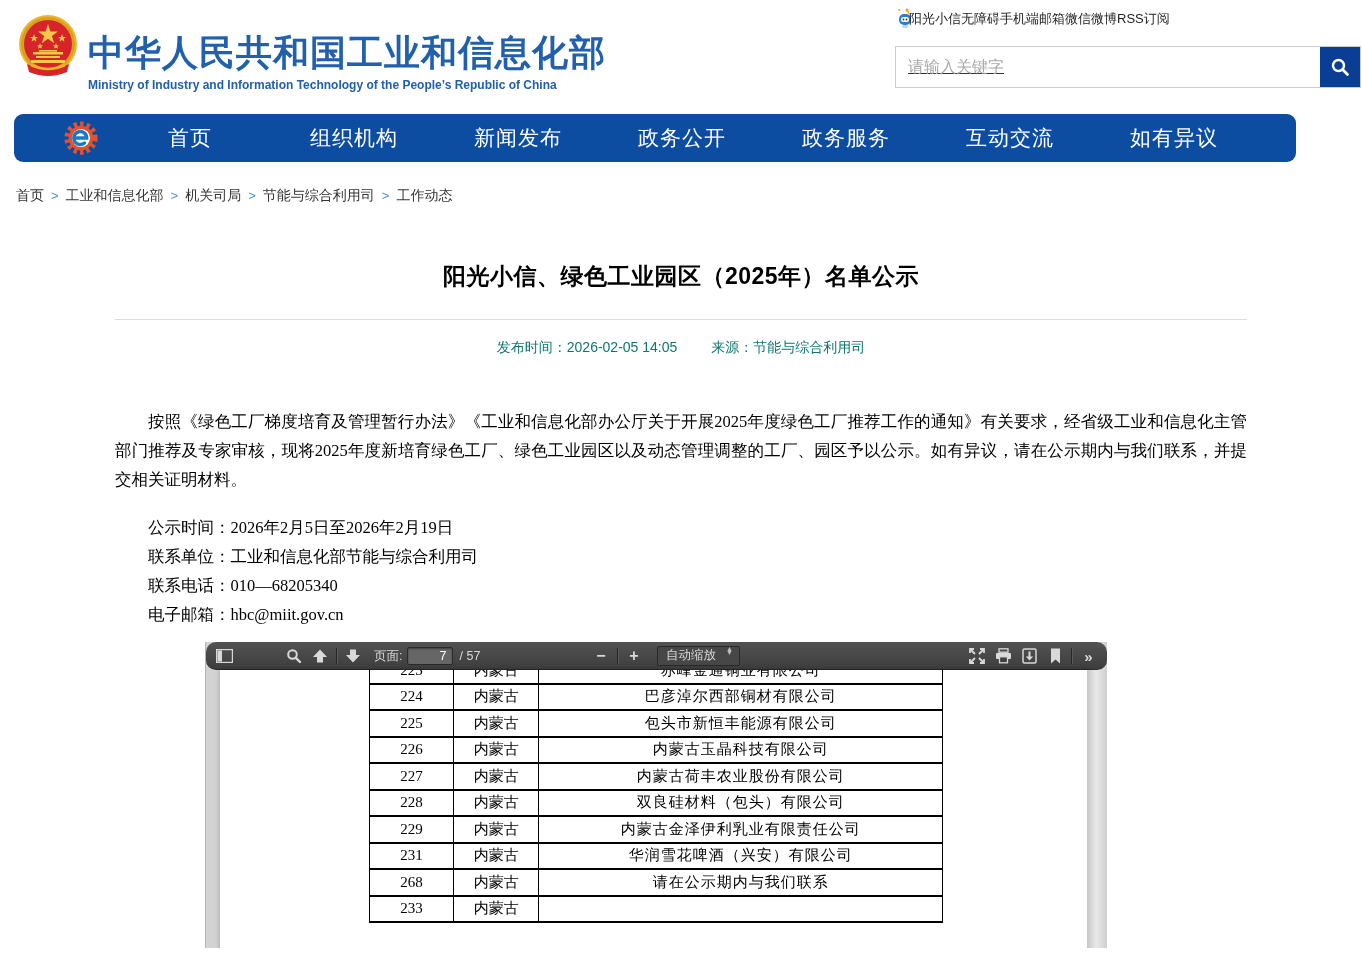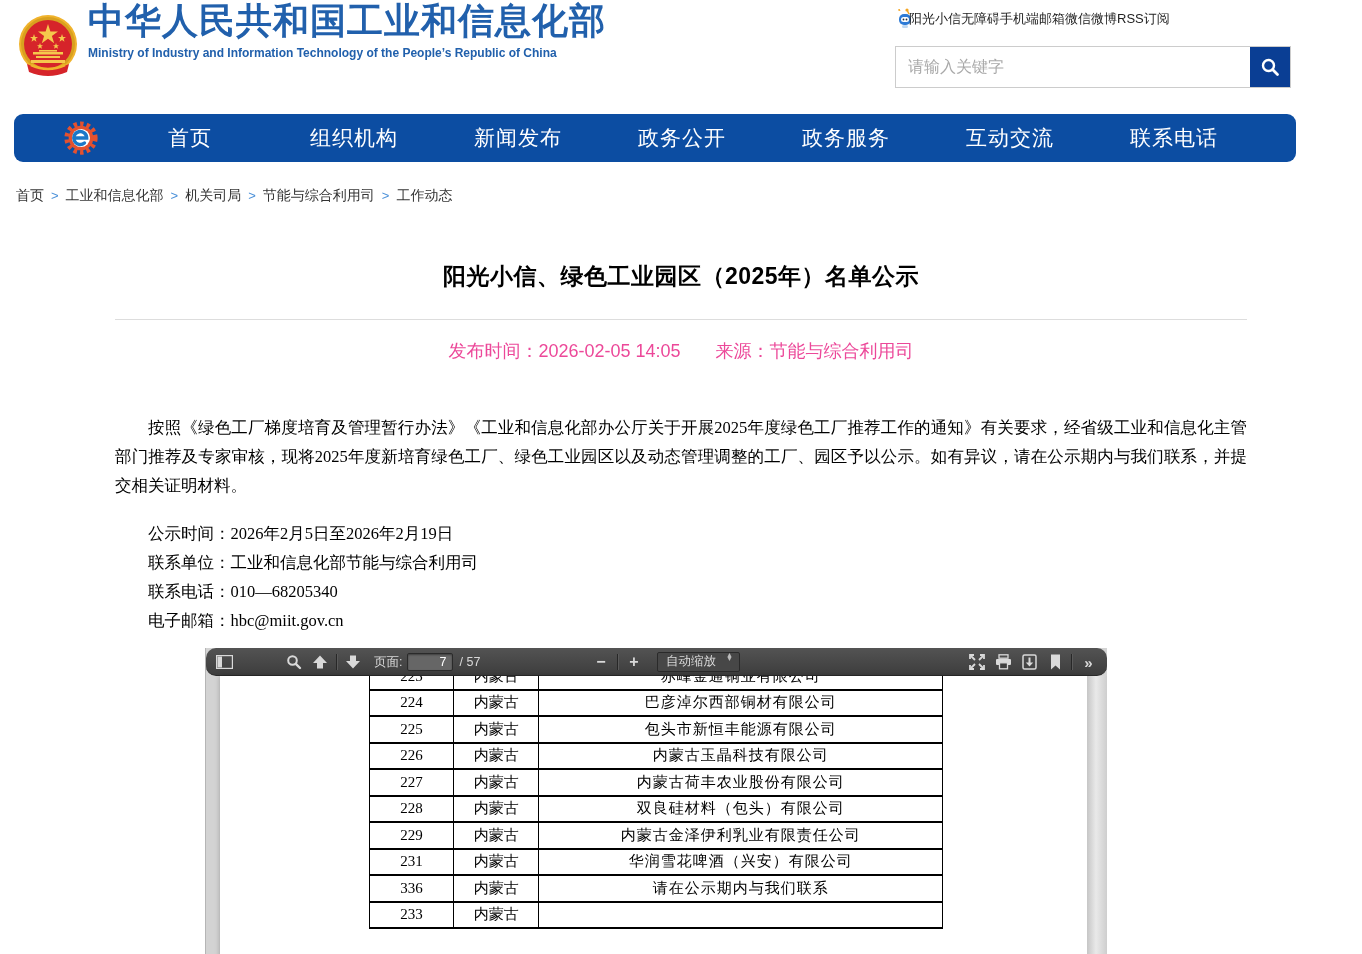--- a/index.html
+++ b/index.html
@@ -4,44 +4,44 @@
 <style>
   * { margin:0; padding:0; box-sizing:border-box; }
   html,body { background:#fff; }
   body {
     width:1362px; height:954px; overflow:hidden; position:relative;
     font-family:"Liberation Sans","DejaVu Sans",sans-serif; color:#333;
   }
   
   .header { position:relative; height:100px; }
   .emblem { position:absolute; left:17px; top:12px; }
-  .brand { position:absolute; left:88px; top:0; }
+  .brand { position:absolute; left:88px; top:32px; }
   .brand-title { font-size:36px; font-weight:bold; color:#2160AC; letter-spacing:1px; line-height:1.15; }
   .brand-sub { font-size:12px; font-weight:bold; color:#2160AC; margin-top:5px; }
   .header-right { position:absolute; right:67px; top:8px; width:400px; }
   .quick-links { display:flex; justify-content:flex-start; align-items:center; font-size:13px; color:#222; white-space:nowrap; }
   .quick-links a { color:#222; text-decoration:none; cursor:pointer; }
   .mascot { display:inline-block; margin-right:-6px; vertical-align:middle; }
-  .search-row { display:flex; margin-top:16px; width:396px; height:42px; border:1px solid #ccc; }
+  .search-row { display:flex; margin-top:16px; width:466px; height:42px; border:1px solid #ccc;text-decoration:underline; }
   .search-input { flex:1; border:none; outline:none; padding:0 12px; font-size:16px; color:#333; font-family:inherit; }
   .search-input::placeholder { color:#a9a9a9; }
   .search-btn { width:40px; height:40px; background:#0A3E94; border:none; cursor:pointer; display:flex; align-items:center; justify-content:center; }
   
   .nav { margin:14px 0 0 14px; width:1282px; height:48px; background:#0C4DA2; border-radius:9px; display:flex; align-items:center; padding:0 40px 0 48px; }
   .nav-logo { margin-right:8px; display:flex; align-items:center; }
   .nav-item { flex:1; text-align:center; color:#fff; font-size:21px; letter-spacing:1px; cursor:pointer; white-space:nowrap; }
   
   .breadcrumb { margin:25px 0 0 16px; font-size:14px; color:#333; }
   .breadcrumb .crumb { cursor:pointer; }
   .breadcrumb .sep { color:#4a90d9; margin:0 7px; font-size:13px; }
   
   .content { width:1132px; margin:0 auto; }
   .article-title { margin-top:56px; text-align:center; font-size:23px; font-weight:bold; color:#000; letter-spacing:0.5px; }
   .title-rule { border:none; border-top:1px solid #ddd; margin-top:27px; }
-  .meta { text-align:center; margin-top:19px; font-size:18px; color:#ec4899; }
+  .meta { text-align:center; margin-top:19px; font-size:14px; color:#0f766e; }
   .meta span { margin:0 15px; }
   .article-body { margin-top:50px; font-family:"Liberation Serif","DejaVu Serif",serif; font-size:16.5px; line-height:29px; color:#000; text-align:justify; }
   .article-body p.para { text-indent:2em; }
   .info-lines { margin-top:19px; }
   .info-lines p { text-indent:2em; line-height:29px; }
   
   .pdf-viewer { position:relative; margin:13px 0 0 90px; width:902px; height:306px; overflow:hidden; background:#d3d3d3; border-left:1px solid #b5b5b5; }
   .pdf-toolbar { position:relative; height:28px; background:linear-gradient(#535353,#3d3d3d); border-bottom:1px solid #2a2a2a; color:#d9d9d9; font-size:12.5px;border-radius:10px; }
   .tb-left { position:absolute; left:5px; top:0; height:28px; display:flex; align-items:center; }
   .tb-mid { position:absolute; left:382px; top:0; height:28px; display:flex; align-items:center; }
@@ -140,21 +140,21 @@
       <path d="M13 20 h13 a6.8 6.8 0 1 0 -2.4 5.2" stroke="#1B78C8" stroke-width="3.6" fill="none" stroke-linecap="round"></path>
     </svg>
   </span>
 
 <div class="nav-item">首页</div>
     <div class="nav-item">组织机构</div>
     <div class="nav-item">新闻发布</div>
     <div class="nav-item">政务公开</div>
     <div class="nav-item">政务服务</div>
     <div class="nav-item">互动交流</div>
-    <div class="nav-item">联系电话</div>
+    <div class="nav-item">如有异议</div>
   </div>
 
 <div class="breadcrumb"><span class="crumb">首页</span><span class="sep">&gt;</span><span class="crumb">工业和信息化部</span><span class="sep">&gt;</span><span class="crumb">机关司局</span><span class="sep">&gt;</span><span class="crumb">节能与综合利用司</span><span class="sep">&gt;</span><span class="crumb">工作动态</span></div>
 
 <div class="content">
   <div class="article-title">阳光小信、绿色工业园区（2025年）名单公示</div>
   <hr class="title-rule">
   <div class="meta">
     <span>发布时间：2026-02-05 14:05</span>
     <span>来源：节能与综合利用司</span>
@@ -289,21 +289,21 @@
                   <td class="c1">229</td>
                   <td class="c2">内蒙古</td>
                   <td class="c3">内蒙古金泽伊利乳业有限责任公司</td>
                 </tr>
                 <tr>
                   <td class="c1">231</td>
                   <td class="c2">内蒙古</td>
                   <td class="c3">华润雪花啤酒（兴安）有限公司</td>
                 </tr>
                 <tr>
-                  <td class="c1">336</td>
+                  <td class="c1">268</td>
                   <td class="c2">内蒙古</td>
                   <td class="c3">请在公示期内与我们联系</td>
                 </tr>
                 <tr>
                   <td class="c1">233</td>
                   <td class="c2">内蒙古</td>
                   <td class="c3"></td>
                 </tr>
               </tbody>
           </table>

